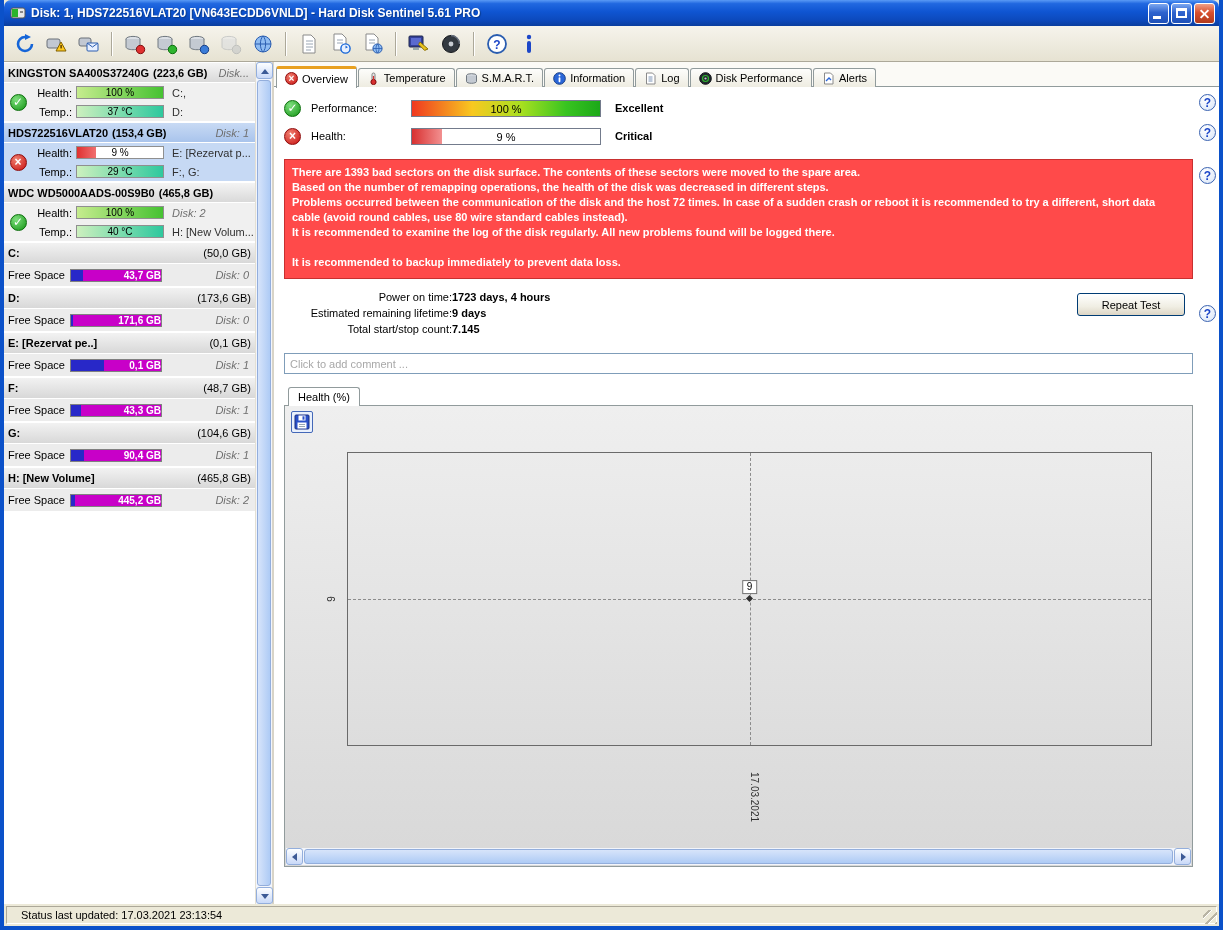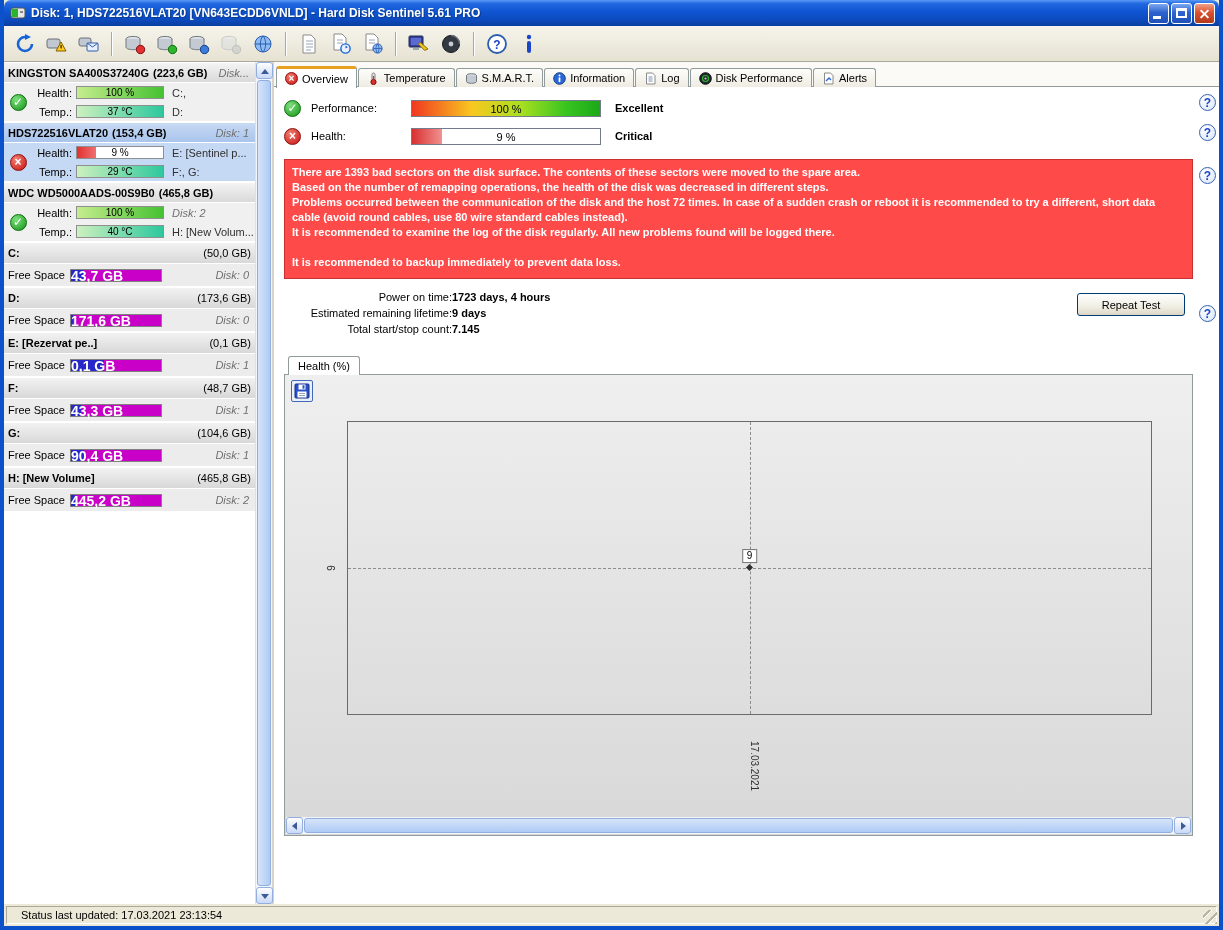--- a/index.html
+++ b/index.html
@@ -66,21 +66,21 @@
   .disk-row .rt.italic { font-style:italic; color:#6F6F6F; }
 
   .part-header { height:21px; display:flex; align-items:center; padding:0 4px;
     background:linear-gradient(180deg,#F2F2F2,#D8D8D8); border-bottom:1px solid #fff; }
   .part-letter { font-weight:bold; white-space:nowrap; }
   .part-size { margin-left:auto; white-space:nowrap; }
   .part-row { height:22px; display:flex; align-items:center; background:#ECECEC; padding-left:4px; }
   .part-row .lbl { width:62px; }
   .space-bar { position:relative; width:92px; height:13px; background:#C800C8; border:1px solid #808080; flex:0 0 92px; }
   .space-bar .used { position:absolute; left:0; top:0; bottom:0; background:#2828C8; }
-  .space-bar .btxt { position:absolute; inset:0; color:#fff; font-weight:bold; font-size:14px; text-align:left; line-height:12px; }
+  .space-bar .btxt { position:absolute; inset:0; color:#fff; font-weight:bold; font-size:10px; text-align:right; line-height:12px; }
   .part-row .disk-no { max-width:none; padding-right:6px; }
 
   
   .vscroll { width:17px; flex:0 0 17px; display:flex; flex-direction:column; background:#F2F5FB; border-left:1px solid #E4E0D4; }
   .sb-btn { width:17px; height:17px; flex:0 0 17px; background:linear-gradient(180deg,#FDFEFF,#C9D9F8);
     border:1px solid #93AEDC; border-radius:3px; position:relative; }
   .sb-btn .tri-up { position:absolute; left:4px; top:6px; border-left:4px solid transparent; border-right:4px solid transparent; border-bottom:5px solid #3C5A96; }
   .sb-btn .tri-down { position:absolute; left:4px; top:6px; border-left:4px solid transparent; border-right:4px solid transparent; border-top:5px solid #3C5A96; }
   .sb-btn .tri-left { position:absolute; left:5px; top:4px; border-top:4px solid transparent; border-bottom:4px solid transparent; border-right:5px solid #3C5A96; }
   .sb-btn .tri-right { position:absolute; left:6px; top:4px; border-top:4px solid transparent; border-bottom:4px solid transparent; border-left:5px solid #3C5A96; }
@@ -346,21 +346,21 @@
             <span class="status-col">
                 <span class="stat-ico err">×</span>
               </span>
             <div class="disk-rows">
               <div class="disk-row">
                 <span class="lbl">Health:</span>
                 <span class="meter red">
                     <span class="fill" style="width: 22%;"></span>
                     <span class="mtxt">9 %</span>
                   </span>
-                <span class="rt">E: [Sentinel p...</span>
+                <span class="rt">E: [Rezervat p...</span>
               </div>
               <div class="disk-row">
                 <span class="lbl">Temp.:</span>
                 <span class="meter temp">
                     <span class="fill" style="width: 100%;"></span>
                     <span class="mtxt">29 °C</span>
                   </span>
                 <span class="rt">F:, G:</span>
               </div>
             </div>
@@ -614,20 +614,21 @@
               </div>
             <div class="stat-row">
                 <span class="slabel">Total start/stop count:</span>
                 <span class="svalue">7.145</span>
               </div>
           </div>
           <button class="xp-btn">Repeat Test</button>
         </div>
 
         
+        <input class="comment-input" type="text" placeholder="Click to add comment ..." style="">
 
         
         <div class="chart-tab-row">
           <span class="chart-tab">Health (%)</span>
         </div>
         <div class="chart-panel">
           <span class="save-btn">
             <svg width="16" height="16" viewBox="0 0 16 16">
                 <rect x="1" y="1" width="14" height="14" rx="1" fill="#2A50C8" stroke="#1A2F80"></rect>
                 <rect x="4.5" y="1.5" width="7" height="5" fill="#fff"></rect>

